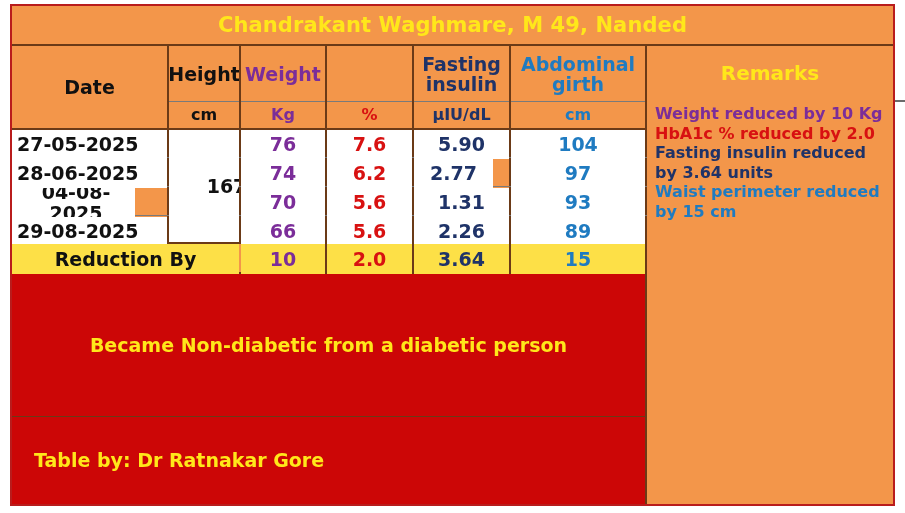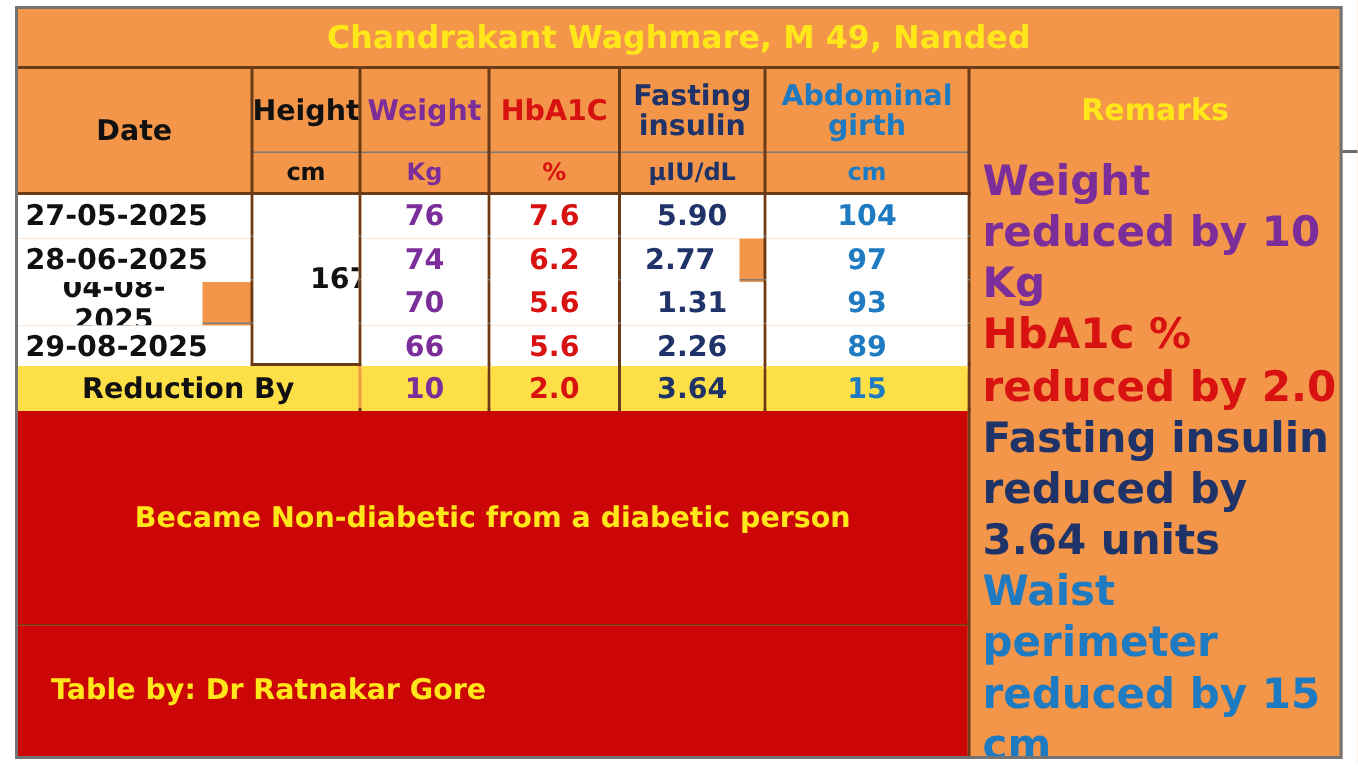--- a/index.html
+++ b/index.html
@@ -30,21 +30,21 @@
     height: 2px;
     background: #6b6b6b;
   }
 
   #table-frame {
     position: absolute;
     left: 10px;
     top: 4px;
     width: 885px;
     height: 502px;
-    border: 2px solid #737373;
+    border: 2px solid #b91c1c;
     box-sizing: border-box;
     background: #F3964A;
   }
 
   .cell {
     position: absolute;
     box-sizing: border-box;
     display: flex;
     align-items: center;
     justify-content: center;
@@ -136,21 +136,21 @@
     font-size: 20px;
   }
   #remarks-body {
     position: absolute;
     left: 635px;
     top: 96px;
     width: 246px;
     height: 402px;
     padding: 2px 0 0 8px;
     box-sizing: border-box;
-    font-size: 28px;
+    font-size: 16px;
     font-weight: bold;
     line-height: 1.22;
     overflow: hidden;
   }
   .remark {
     margin: 0;
     padding: 0;
   }
 </style>
 </head>
@@ -184,21 +184,20 @@
     <div class="thin h" style="left:0; top:209px; width:635px;"></div>
 
     <div class="cell hdr-tall" style="left:0; width:155px; color:#111111;">Date</div>
 
     <div class="cell hdr-name" style="left:157px; width:70px; color:#111111;">Height</div>
     <div class="cell hdr-unit" style="left:157px; width:70px; color:#111111;">cm</div>
 
     <div class="cell hdr-name" style="left:229px; width:84px; color:#7B2D99;">Weight</div>
     <div class="cell hdr-unit" style="left:229px; width:84px; color:#7B2D99;">Kg</div>
 
-    <div class="cell hdr-name" style="left:315px; width:85px; color:#D81111;">HbA1C</div>
     <div class="cell hdr-unit" style="left:315px; width:85px; color:#D81111;">%</div>
 
     <div class="cell hdr-name" style="left:402px; width:95px; color:#1F3368;">Fasting insulin</div>
     <div class="cell hdr-unit" style="left:402px; width:95px; color:#1F3368;">µIU/dL</div>
 
     <div class="cell hdr-name" style="left:499px; width:134px; color:#1F7BC1;">Abdominal girth</div>
     <div class="cell hdr-unit" style="left:499px; width:134px; color:#1F7BC1;">cm</div>
 
     <div class="cell" id="remarks-head">Remarks</div>
 

